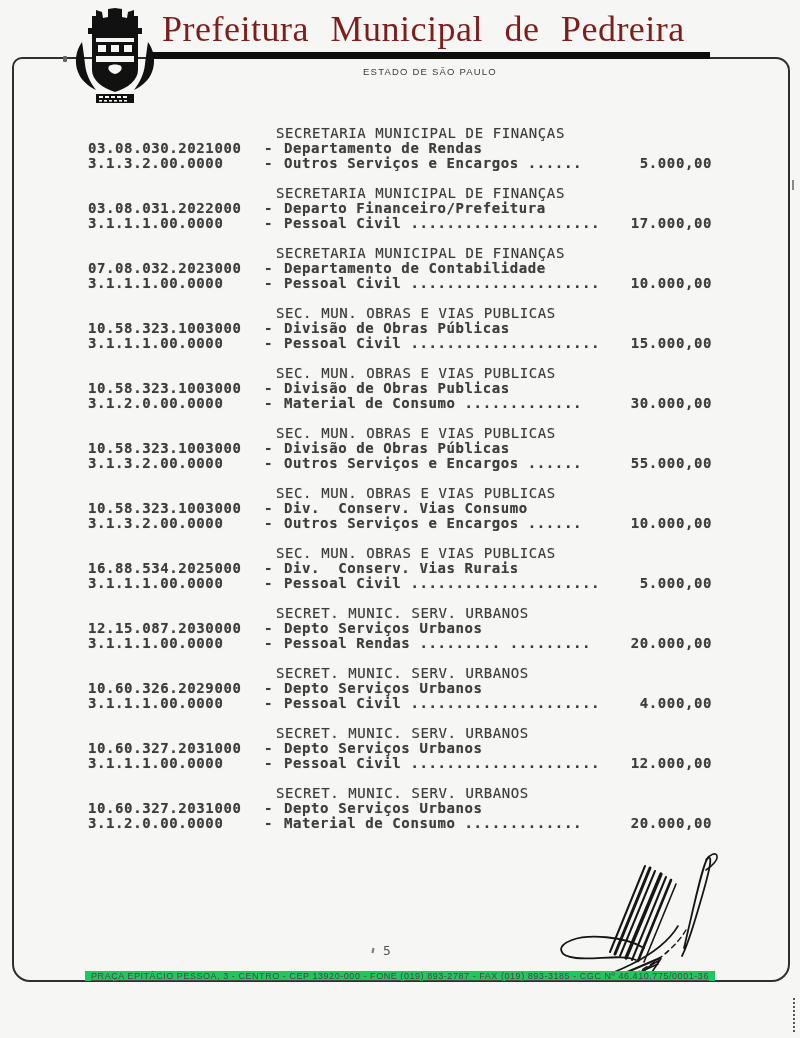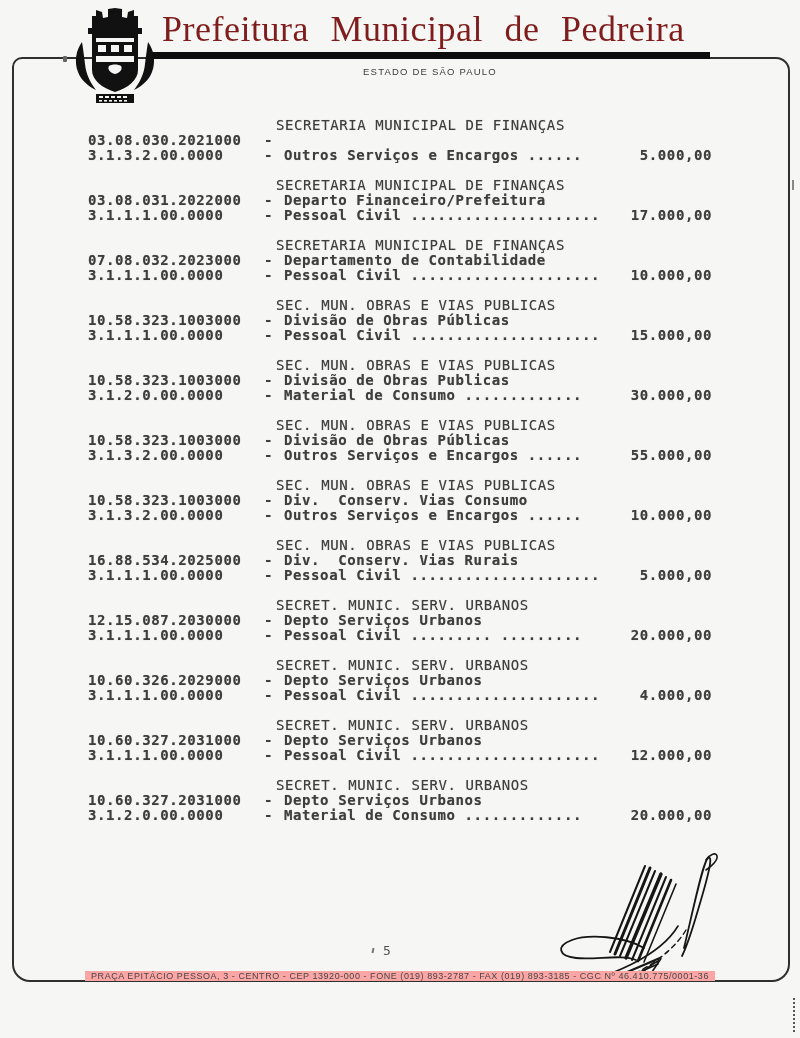--- a/index.html
+++ b/index.html
@@ -25,38 +25,38 @@
   .subtitle{
     position:absolute;left:0;top:66px;width:860px;text-align:center;
     font-family:"Liberation Sans", sans-serif;font-size:9.5px;letter-spacing:1.2px;color:#3a3a3a;
   }
   
   .entries{
     position:absolute;left:88px;top:118px;width:624px;
     font-size:14px;line-height:15px;letter-spacing:.6px;color:#3e3e3e;
     text-shadow:0 0 .7px rgba(70,70,70,.55);
   }
-  .entry{margin-bottom:15px;}
+  .entry{margin-bottom:15px;margin-top:8px;}
   .dept-line{padding-left:188px;white-space:nowrap;}
   .row{display:flex;white-space:pre;font-weight:bold;}
   .code{width:176px;flex:none;}
   .sep{width:20px;flex:none;}
   .desc{flex:1 1 auto;overflow:hidden;}
   .value{flex:none;text-align:center;}
   
   .page-number{
     position:absolute;left:383px;top:943px;
     font-size:13px;color:#555;letter-spacing:2px;
   }
   .tick{position:absolute;left:372px;top:948px;width:2px;height:5px;background:#777;transform:rotate(12deg);}
   .footer-line{
     position:absolute;left:30px;right:30px;top:971px;text-align:center;
     font-family:"Liberation Sans", sans-serif;font-size:9px;letter-spacing:.55px;color:#474747;
   }
-  .footer-line span{background:#fca5a5;padding:0 6px;}
+  .footer-line span{background:#22c55e;padding:0 6px;text-decoration:underline;}
   .signature{position:absolute;left:548px;top:848px;width:182px;height:132px;}
   .speck-a{position:absolute;left:63px;top:56px;width:4px;height:6px;background:#666;border-radius:1px;}
   .speck-b{position:absolute;right:5px;top:998px;height:34px;width:0;border-left:2px dotted #555;}
   .speck-c{position:absolute;right:6px;top:180px;height:10px;width:2px;background:#888;}
 </style>
 </head>
 <body>
 
 <div class="page">
 
@@ -101,20 +101,21 @@
   <div class="title">Prefeitura Municipal de Pedreira</div>
   <div class="title-bar"></div>
   <div class="subtitle">ESTADO DE SÃO PAULO</div>
 
   <main class="entries" id="entries">
   <div class="entry">
     <div class="dept-line">SECRETARIA MUNICIPAL DE FINANÇAS</div>
     <div class="row">
       <span class="code">03.08.030.2021000</span>
       <span class="sep">-</span>
+      <span class="desc">Departamento de Rendas</span>
     </div>
     <div class="row">
       <span class="code">3.1.3.2.00.0000</span>
       <span class="sep">-</span>
       <span class="desc">Outros Serviços e Encargos ......</span>
       <span class="value">5.000,00</span>
     </div>
   </div>
 
   <div class="entry">
@@ -225,21 +226,21 @@
   <div class="entry">
     <div class="dept-line">SECRET. MUNIC. SERV. URBANOS</div>
     <div class="row">
       <span class="code">12.15.087.2030000</span>
       <span class="sep">-</span>
       <span class="desc">Depto Serviços Urbanos</span>
     </div>
     <div class="row">
       <span class="code">3.1.1.1.00.0000</span>
       <span class="sep">-</span>
-      <span class="desc">Pessoal Civil ......... .........</span>
+      <span class="desc">Pessoal Rendas ......... .........</span>
       <span class="value">20.000,00</span>
     </div>
   </div>
 
   <div class="entry">
     <div class="dept-line">SECRET. MUNIC. SERV. URBANOS</div>
     <div class="row">
       <span class="code">10.60.326.2029000</span>
       <span class="sep">-</span>
       <span class="desc">Depto Serviços Urbanos</span>

